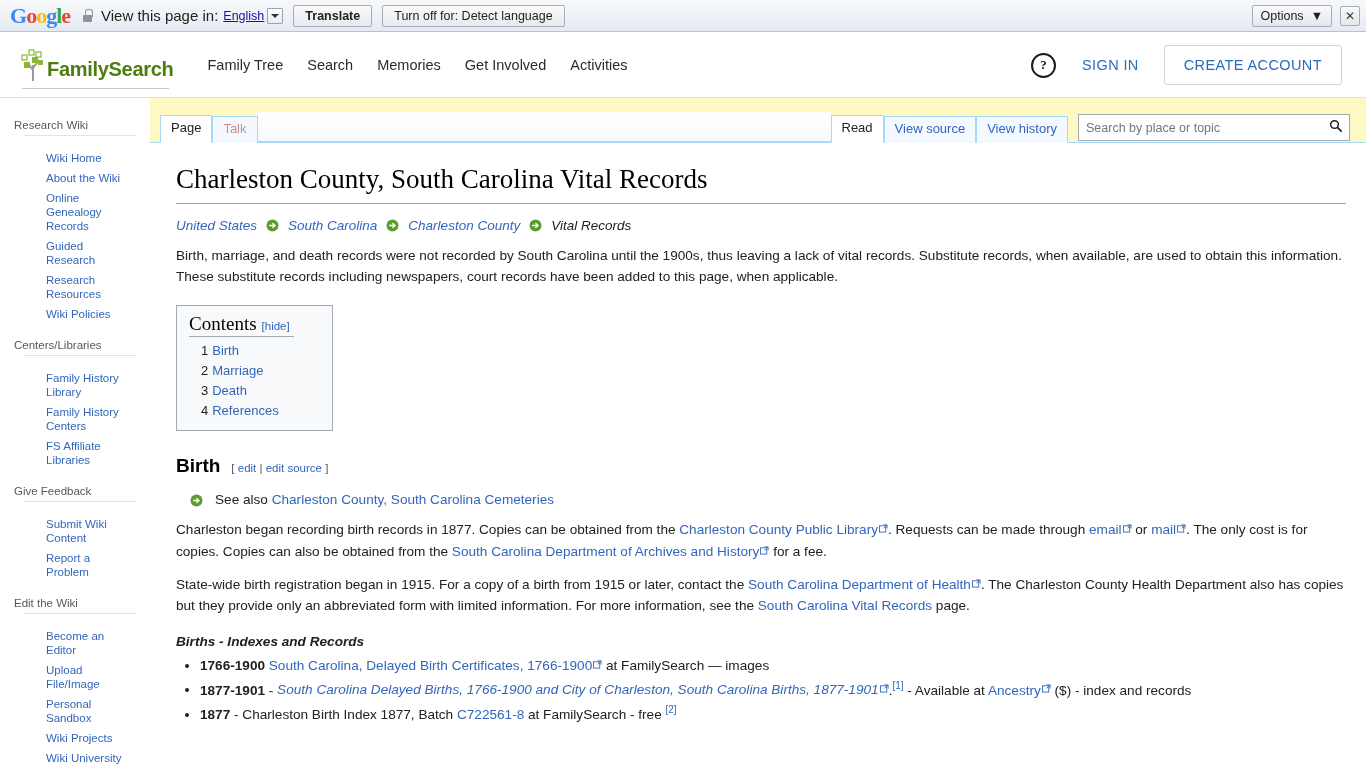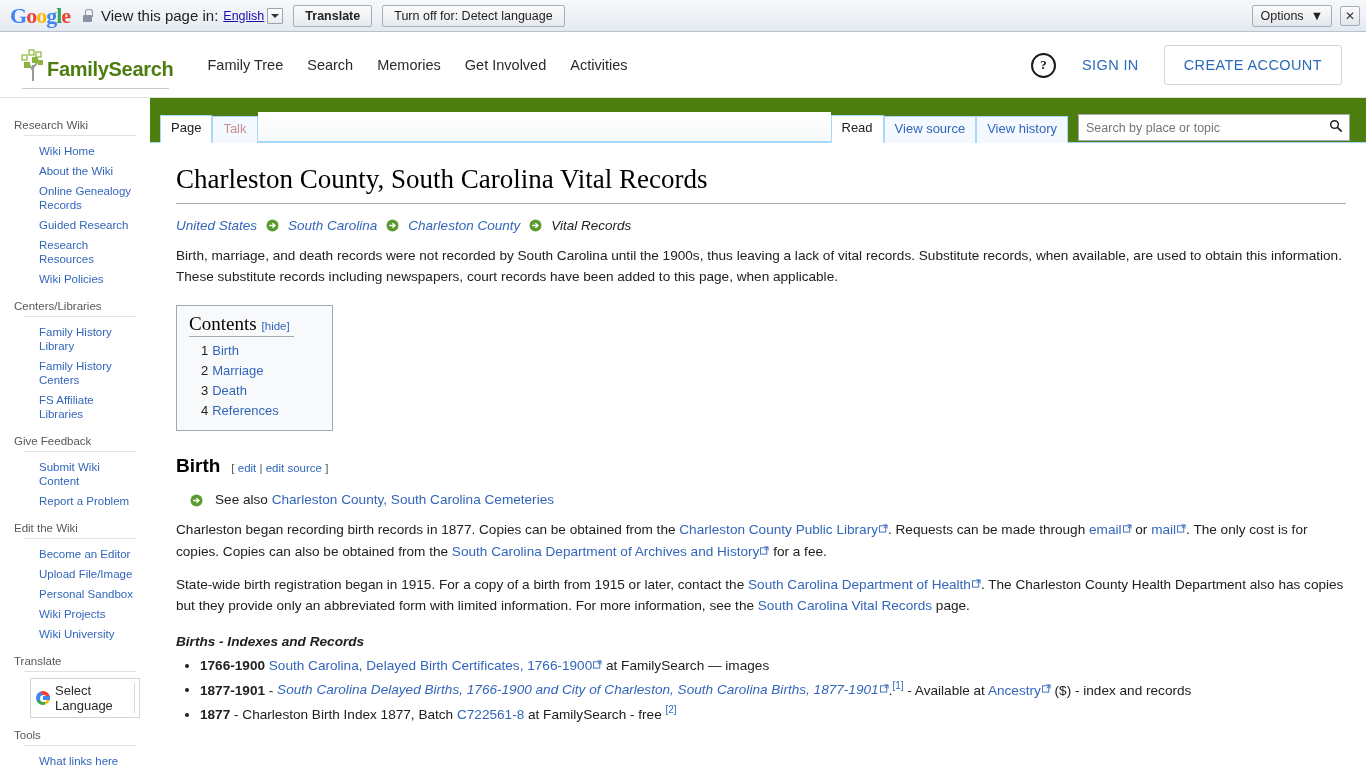--- a/index.html
+++ b/index.html
@@ -96,39 +96,39 @@
   #sidebar{
     width:150px;min-width:150px;box-sizing:border-box;
     background:#fff;padding:10px 0 0 0;
     font-size:11.5px;
   }
   .sb-head{
     color:#54595d;font-size:11.5px;font-weight:normal;
     padding:3px 0 2px 14px;margin-top:8px;
   }
   .sb-rule{height:1px;background:#e3e3e3;margin:2px 14px 3px 24px;}
-  .sb-list{list-style:none;margin:5px;padding:0 6px 0 0;}
+  .sb-list{list-style:none;margin:12px;padding:0 6px 0 0;}
   .sb-list li{margin:0;}
   .sb-list a{
     display:block;color:#3366bb;font-size:11.5px;line-height:1.22;
     text-decoration:none;padding:3px 4px 3px 34px;cursor:pointer;
   }
   #sb-lang-widget{
     margin:6px 6px 0 30px;border:1px solid #d4d4d4;background:#fff;
     display:flex;align-items:center;gap:5px;padding:4px 4px 4px 5px;width:110px;box-sizing:border-box;
   }
   .g-mini{width:14px;height:14px;border-radius:50%;
     background:conic-gradient(from -20deg,#ea4335 0deg 90deg,#fbbc05 90deg 180deg,#34a853 180deg 262deg,#4285f4 262deg 360deg);
     position:relative;flex:0 0 auto;}
   .g-mini:after{content:"";position:absolute;left:3.5px;top:3.5px;width:7px;height:7px;background:#fff;border-radius:50%;}
   .g-mini:before{content:"";position:absolute;right:0px;top:5px;width:7px;height:4px;background:#4285f4;z-index:2;}
   #sb-lang-label{font-size:13px;color:#2b2b2b;border-right:1px solid #d9d9d9;padding-right:6px;}
 
   
-  #content-wrap{flex:1;min-width:0;padding:14px 0 0 0;background:#4d7c0f;}
+  #content-wrap{flex:1;min-width:0;padding:14px 0 0 0;background:#fef9c3;}
   #tabbar{display:flex;align-items:flex-end;height:30px;position:relative;padding-left:10px;}
   .tab{
     font-size:13px;padding:5px 10px 6px 10px;border:1px solid #a7d7f9;border-bottom:none;
     background:#f3f9ff;color:#3366bb;cursor:pointer;line-height:1.15;border-radius:0;
     position:relative;top:1px;
   }
   .tab.selected{background:#fff;border-color:#a7d7f9;color:#222;border-bottom:1px solid #fff;}
   .tab.newpage{color:#cb8d8d;}
   #tab-spacer{flex:1;border-bottom:1px solid #a7d7f9;height:100%;box-sizing:border-box;
     background:linear-gradient(to bottom,#fff 0%, #f7f9fa 100%);}

